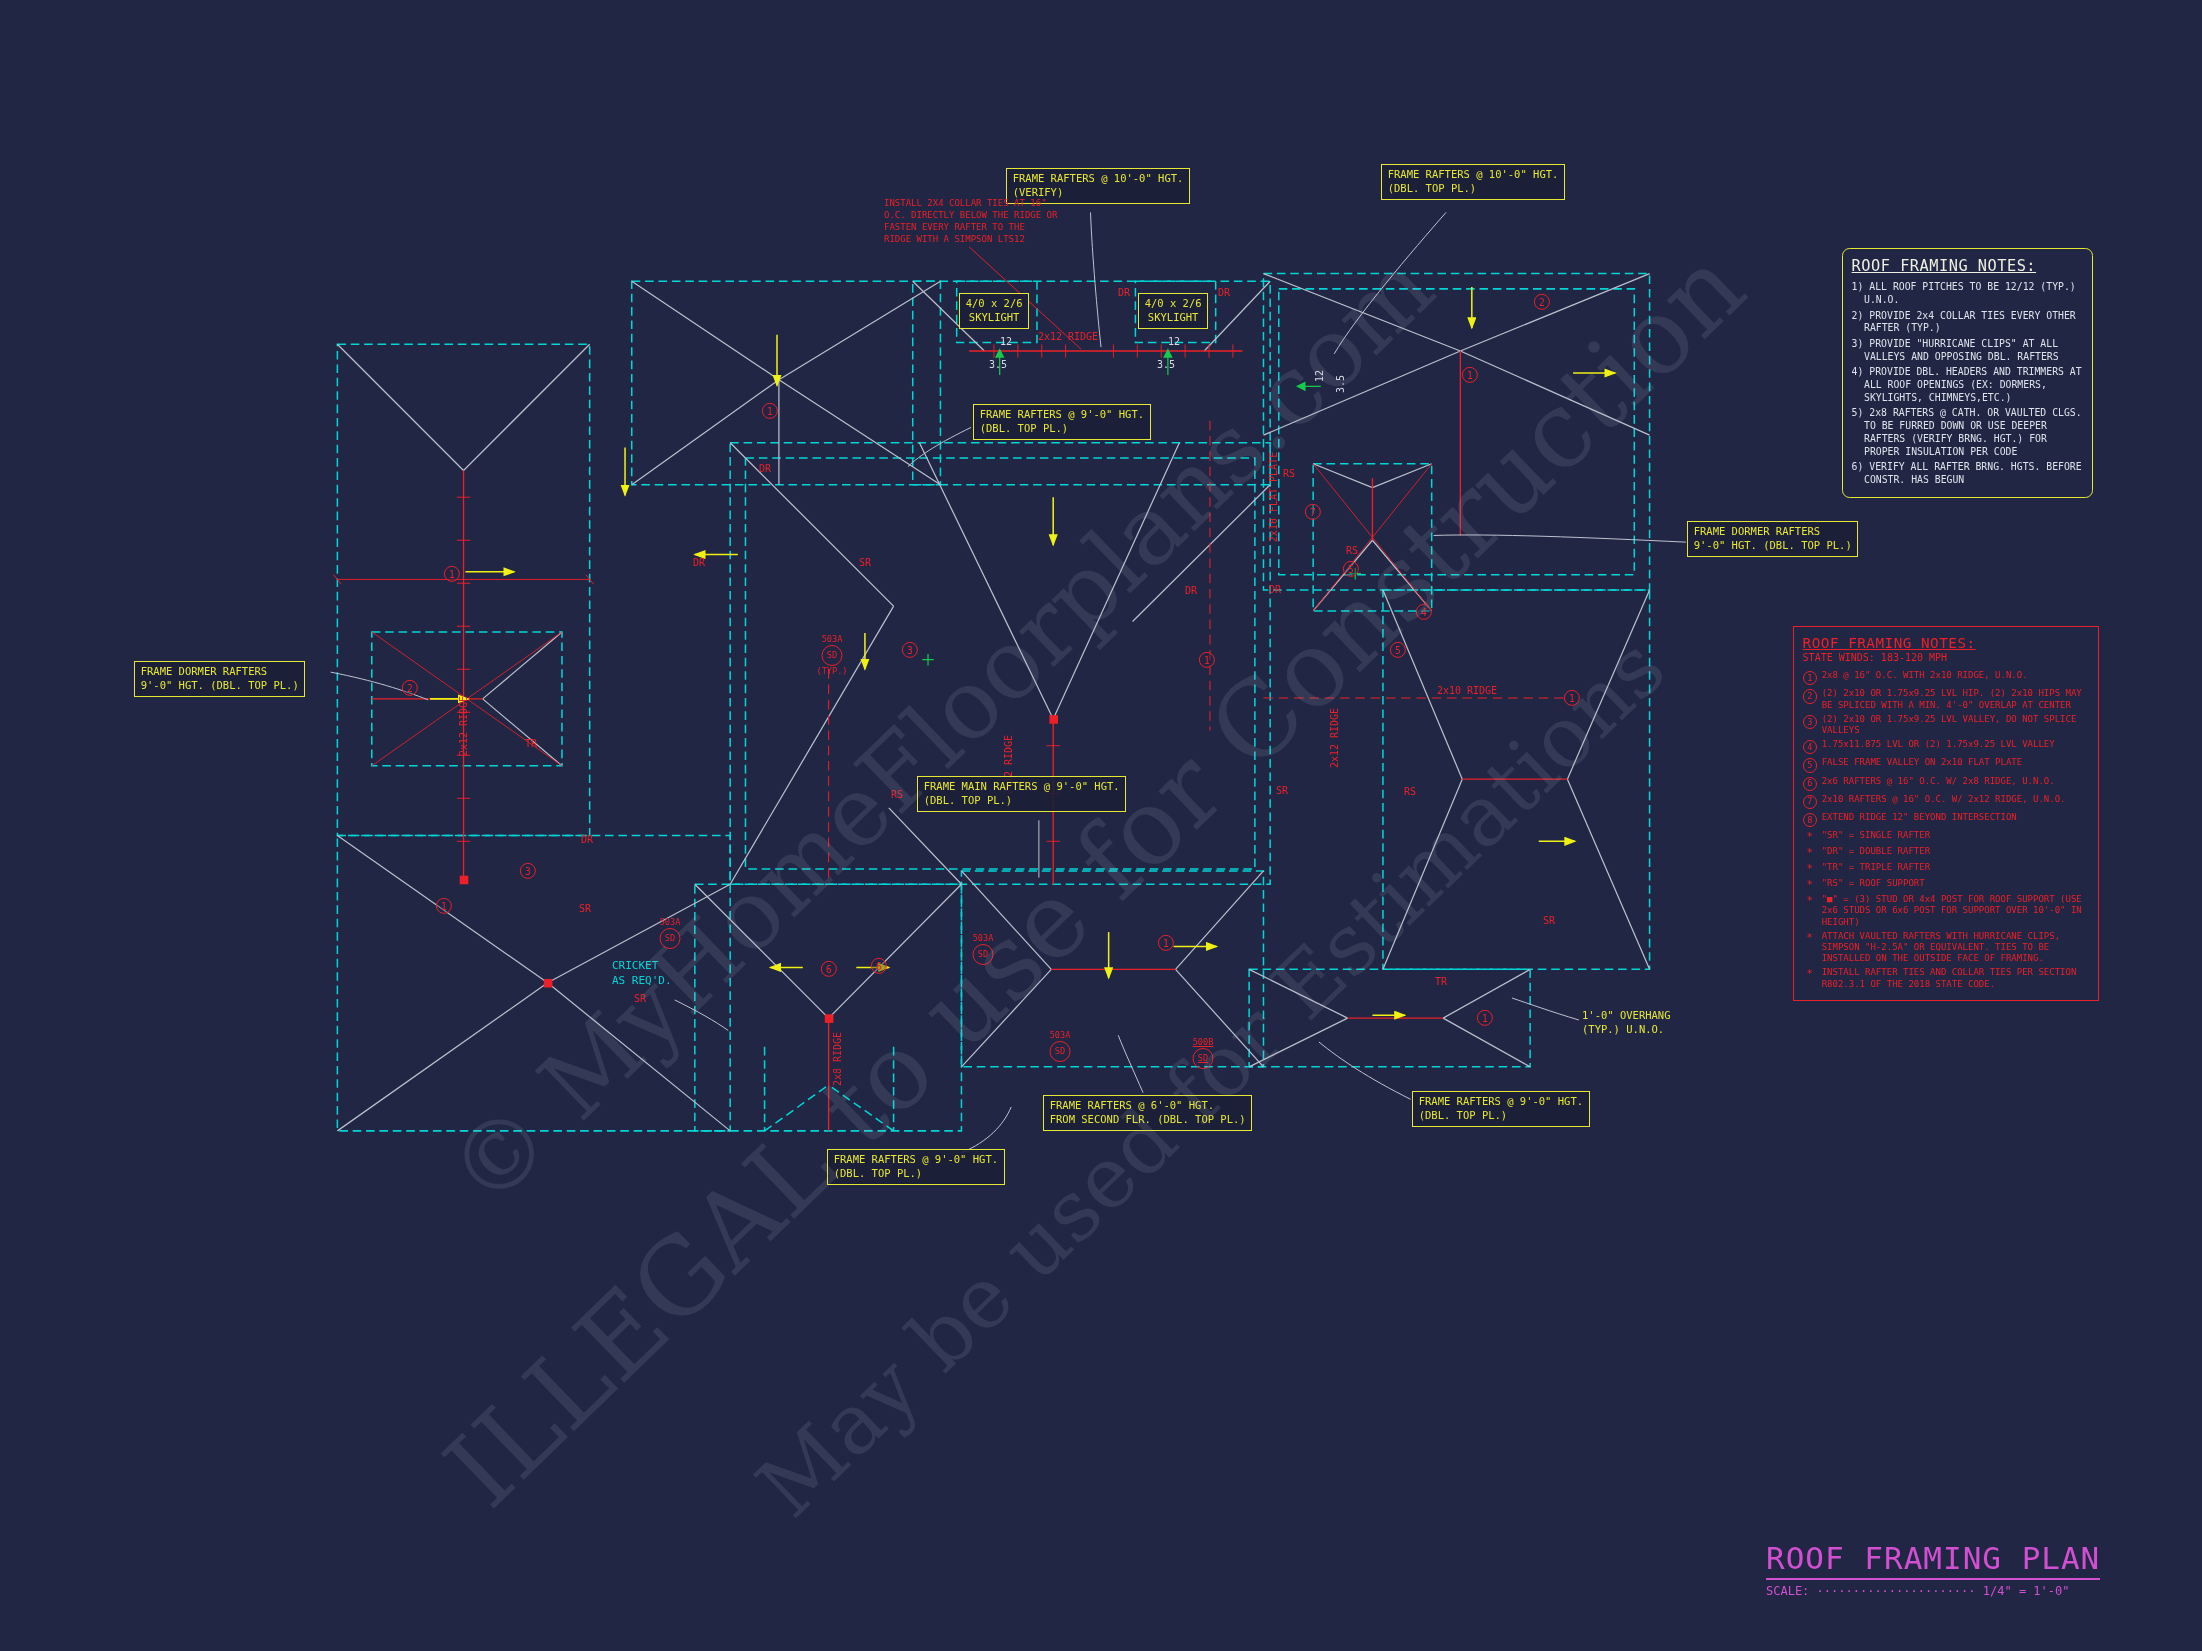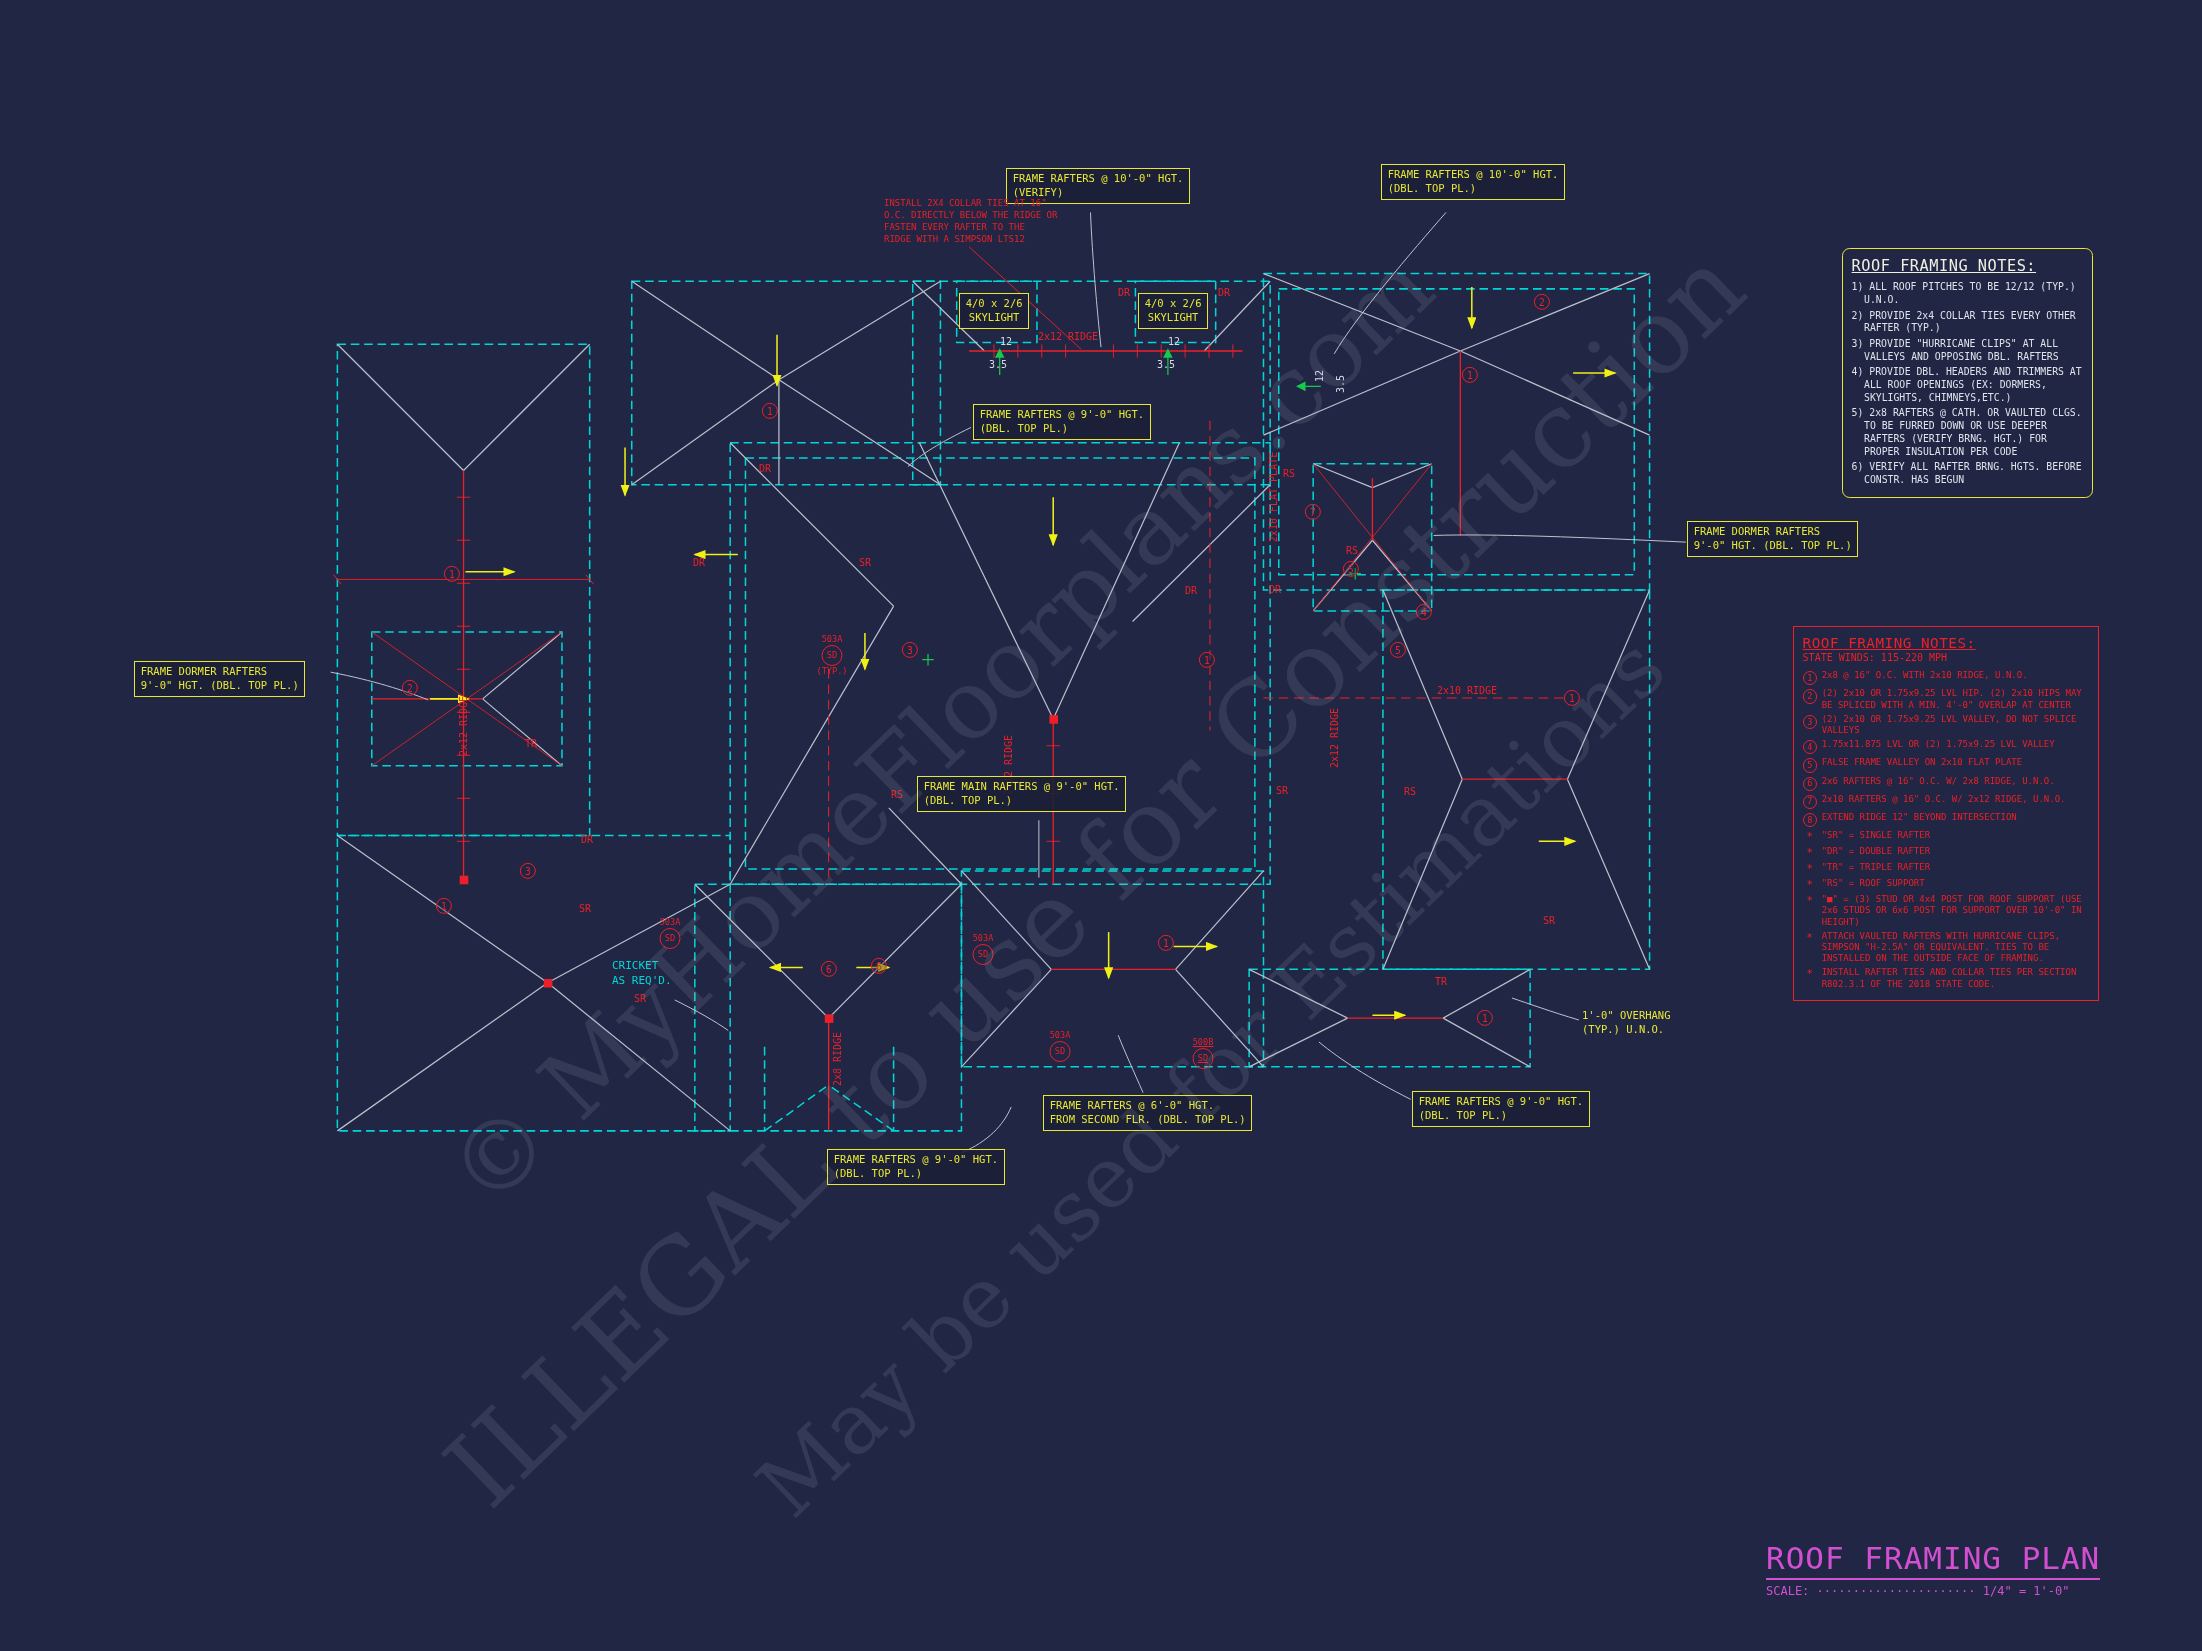--- a/index.html
+++ b/index.html
@@ -321,21 +321,21 @@
         <div class="yn-item">2) PROVIDE 2x4 COLLAR TIES EVERY OTHER RAFTER (TYP.)</div>
         <div class="yn-item">3) PROVIDE "HURRICANE CLIPS" AT ALL VALLEYS AND OPPOSING DBL. RAFTERS</div>
         <div class="yn-item">4) PROVIDE DBL. HEADERS AND TRIMMERS AT ALL ROOF OPENINGS (EX: DORMERS, SKYLIGHTS, CHIMNEYS,ETC.)</div>
         <div class="yn-item">5) 2x8 RAFTERS @ CATH. OR VAULTED CLGS. TO BE FURRED DOWN OR USE DEEPER RAFTERS (VERIFY BRNG. HGT.) FOR PROPER INSULATION PER CODE</div>
         <div class="yn-item">6) VERIFY ALL RAFTER BRNG. HGTS. BEFORE CONSTR. HAS BEGUN</div>
       </div>
   </div>
 
   <div class="notes-r">
     <div class="ttl">ROOF FRAMING NOTES:</div>
-    <div class="sub">STATE WINDS: 115-220 MPH</div>
+    <div class="sub">STATE WINDS: 183-120 MPH</div>
     <div>
         <div class="rn-row">
           <div class="rn-num">1</div>
           <div>2x8 @ 16" O.C. WITH 2x10 RIDGE, U.N.O.</div>
         </div>
         <div class="rn-row">
           <div class="rn-num">2</div>
           <div>(2) 2x10 OR 1.75x9.25 LVL HIP. (2) 2x10 HIPS MAY BE SPLICED WITH A MIN. 4'-0" OVERLAP AT CENTER</div>
         </div>
         <div class="rn-row">

